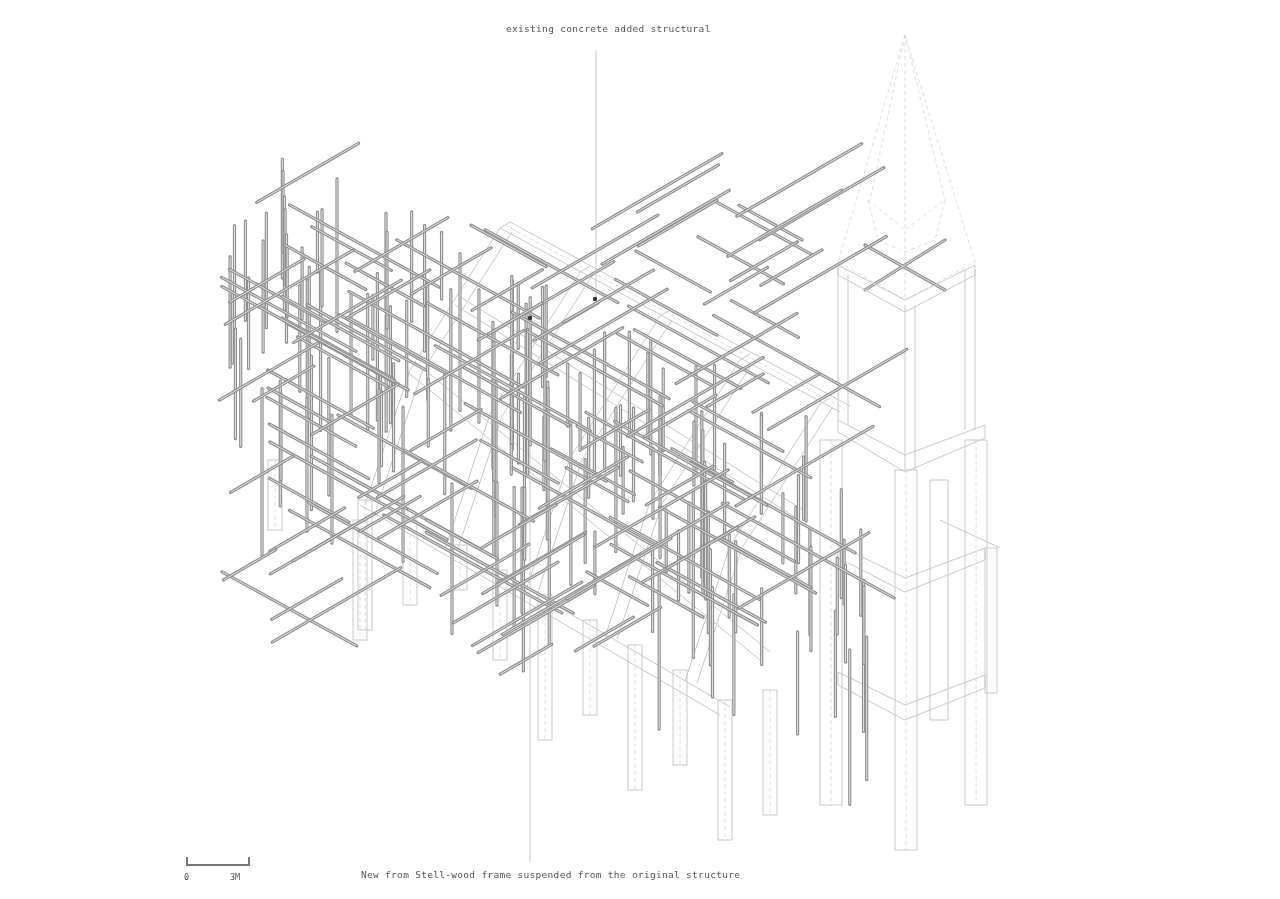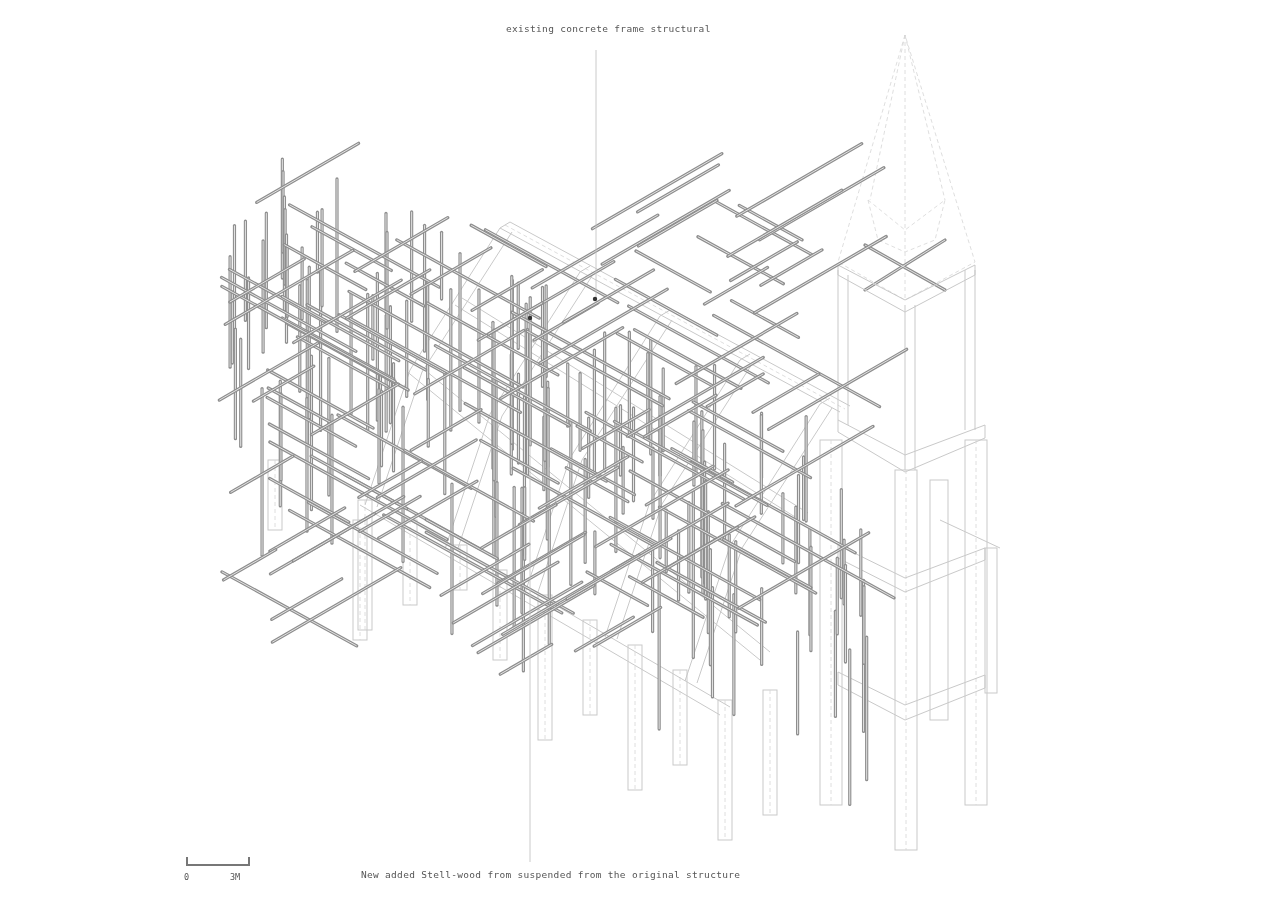--- a/index.html
+++ b/index.html
@@ -693,16 +693,16 @@
     <circle cx="595" cy="299" r="2.2" fill="#333"></circle>
     <line class="leader" x1="530" y1="318" x2="530" y2="862"></line>
     <circle cx="530" cy="318" r="2.2" fill="#333"></circle>
   </g>
 
   <g stroke="#777" stroke-width="2" fill="none">
     <polyline points="187,857 187,865 249,865 249,857"></polyline>
   </g>
 </svg>
 
-<div class="label" id="label-top">existing concrete frame structural</div>
-<div class="label" id="label-bottom">New added Stell-wood from suspended from the original structure</div>
+<div class="label" id="label-top">existing concrete added structural</div>
+<div class="label" id="label-bottom">New from Stell-wood frame suspended from the original structure</div>
 <div class="scale-label" id="scale-0">0</div>
 <div class="scale-label" id="scale-3">3M</div>
 
 </body></html>

